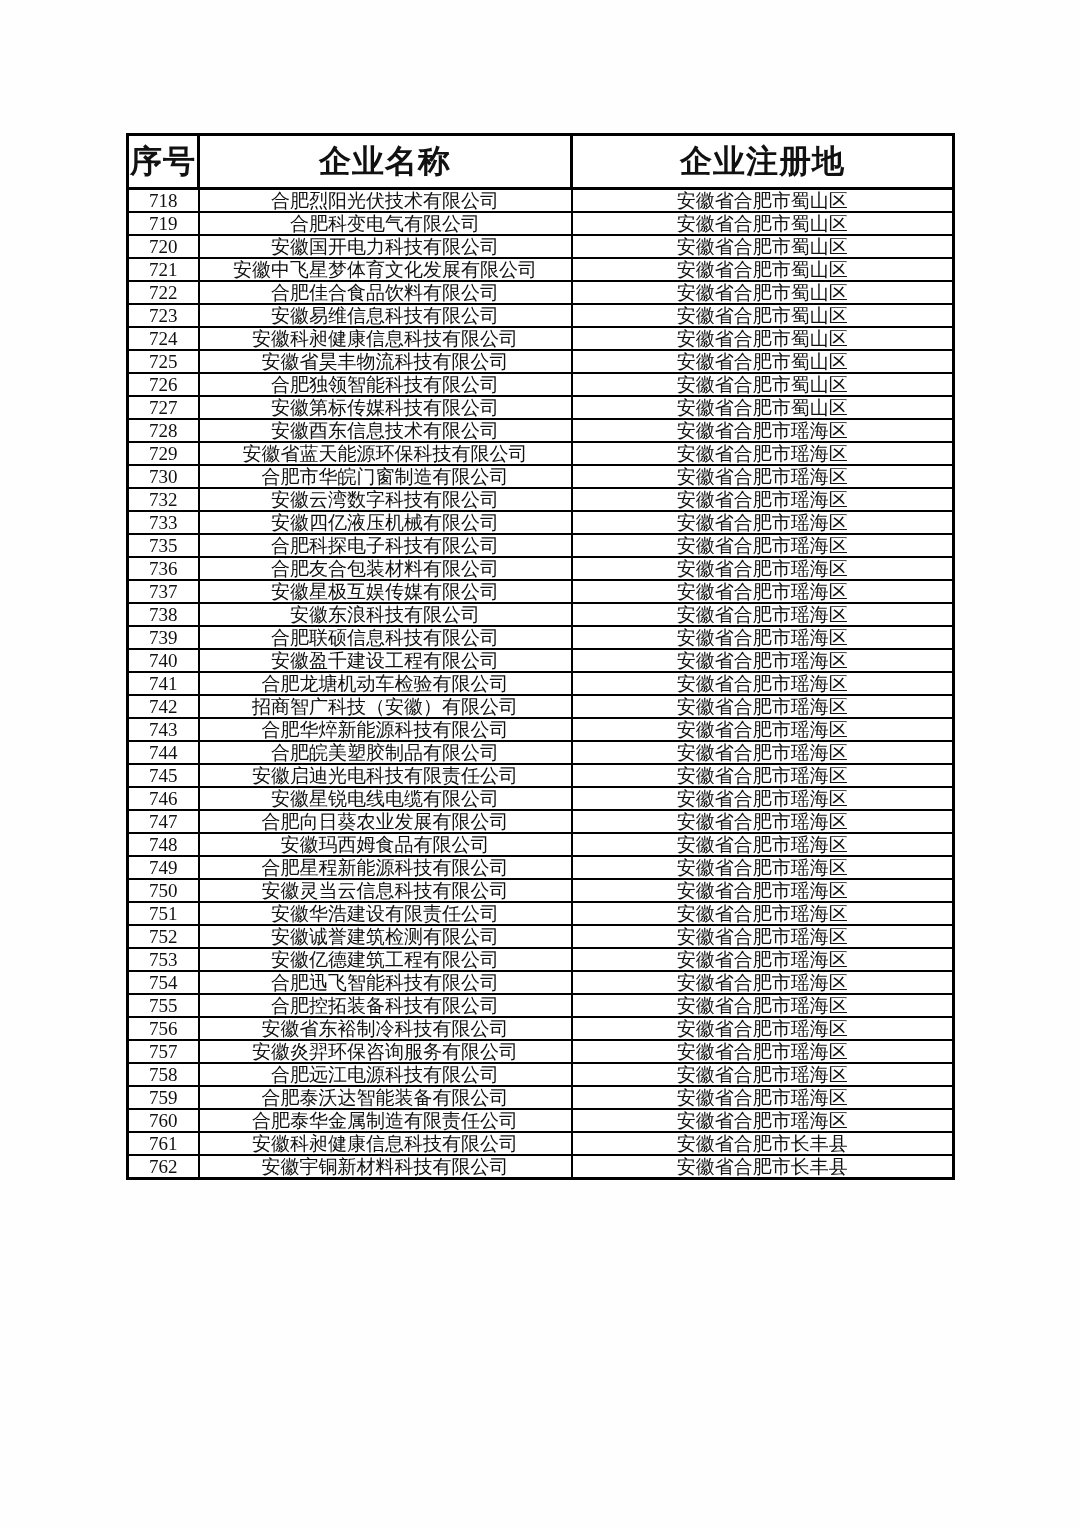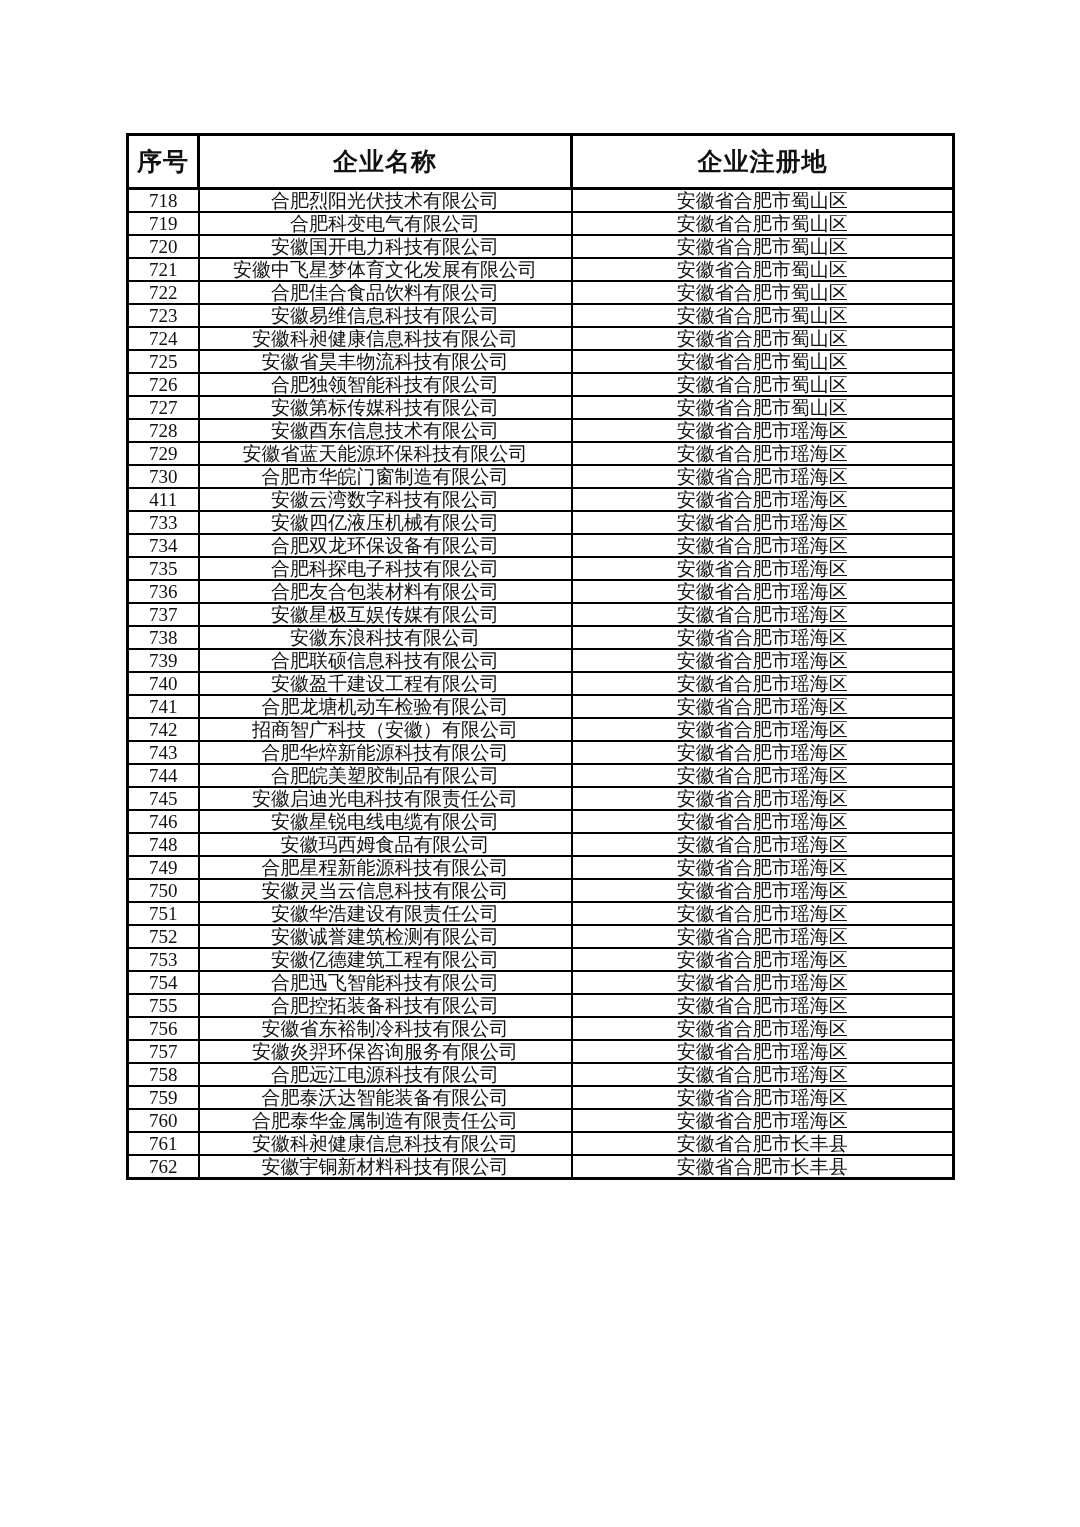--- a/index.html
+++ b/index.html
@@ -36,21 +36,21 @@
   table.company-table td {
     border: 2px solid #000000;
     text-align: center;
     vertical-align: middle;
     overflow: hidden;
     white-space: nowrap;
   }
   table.company-table th {
     border-width: 3px;
     height: 54px;
-    font-size: 25px;
+    font-size: 32px;
     font-weight: bold;
     letter-spacing: 1px;
   }
   table.company-table td {
     height: 23px;
     font-size: 19px;
     line-height: 1;
     padding: 1px 2px;
   }
   table.company-table tr td:first-child,
@@ -137,35 +137,30 @@
           <td class="cell-no">729</td>
           <td class="cell-name">安徽省蓝天能源环保科技有限公司</td>
           <td class="cell-location">安徽省合肥市瑶海区</td>
         </tr>
         <tr>
           <td class="cell-no">730</td>
           <td class="cell-name">合肥市华皖门窗制造有限公司</td>
           <td class="cell-location">安徽省合肥市瑶海区</td>
         </tr>
         <tr>
-          <td class="cell-no">411</td>
+          <td class="cell-no">732</td>
           <td class="cell-name">安徽云湾数字科技有限公司</td>
           <td class="cell-location">安徽省合肥市瑶海区</td>
         </tr>
         <tr>
           <td class="cell-no">733</td>
           <td class="cell-name">安徽四亿液压机械有限公司</td>
           <td class="cell-location">安徽省合肥市瑶海区</td>
         </tr>
         <tr>
-          <td class="cell-no">734</td>
-          <td class="cell-name">合肥双龙环保设备有限公司</td>
-          <td class="cell-location">安徽省合肥市瑶海区</td>
-        </tr>
-        <tr>
           <td class="cell-no">735</td>
           <td class="cell-name">合肥科探电子科技有限公司</td>
           <td class="cell-location">安徽省合肥市瑶海区</td>
         </tr>
         <tr>
           <td class="cell-no">736</td>
           <td class="cell-name">合肥友合包装材料有限公司</td>
           <td class="cell-location">安徽省合肥市瑶海区</td>
         </tr>
         <tr>
@@ -209,20 +204,25 @@
           <td class="cell-location">安徽省合肥市瑶海区</td>
         </tr>
         <tr>
           <td class="cell-no">745</td>
           <td class="cell-name">安徽启迪光电科技有限责任公司</td>
           <td class="cell-location">安徽省合肥市瑶海区</td>
         </tr>
         <tr>
           <td class="cell-no">746</td>
           <td class="cell-name">安徽星锐电线电缆有限公司</td>
+          <td class="cell-location">安徽省合肥市瑶海区</td>
+        </tr>
+        <tr>
+          <td class="cell-no">747</td>
+          <td class="cell-name">合肥向日葵农业发展有限公司</td>
           <td class="cell-location">安徽省合肥市瑶海区</td>
         </tr>
         <tr>
           <td class="cell-no">748</td>
           <td class="cell-name">安徽玛西姆食品有限公司</td>
           <td class="cell-location">安徽省合肥市瑶海区</td>
         </tr>
         <tr>
           <td class="cell-no">749</td>
           <td class="cell-name">合肥星程新能源科技有限公司</td>

